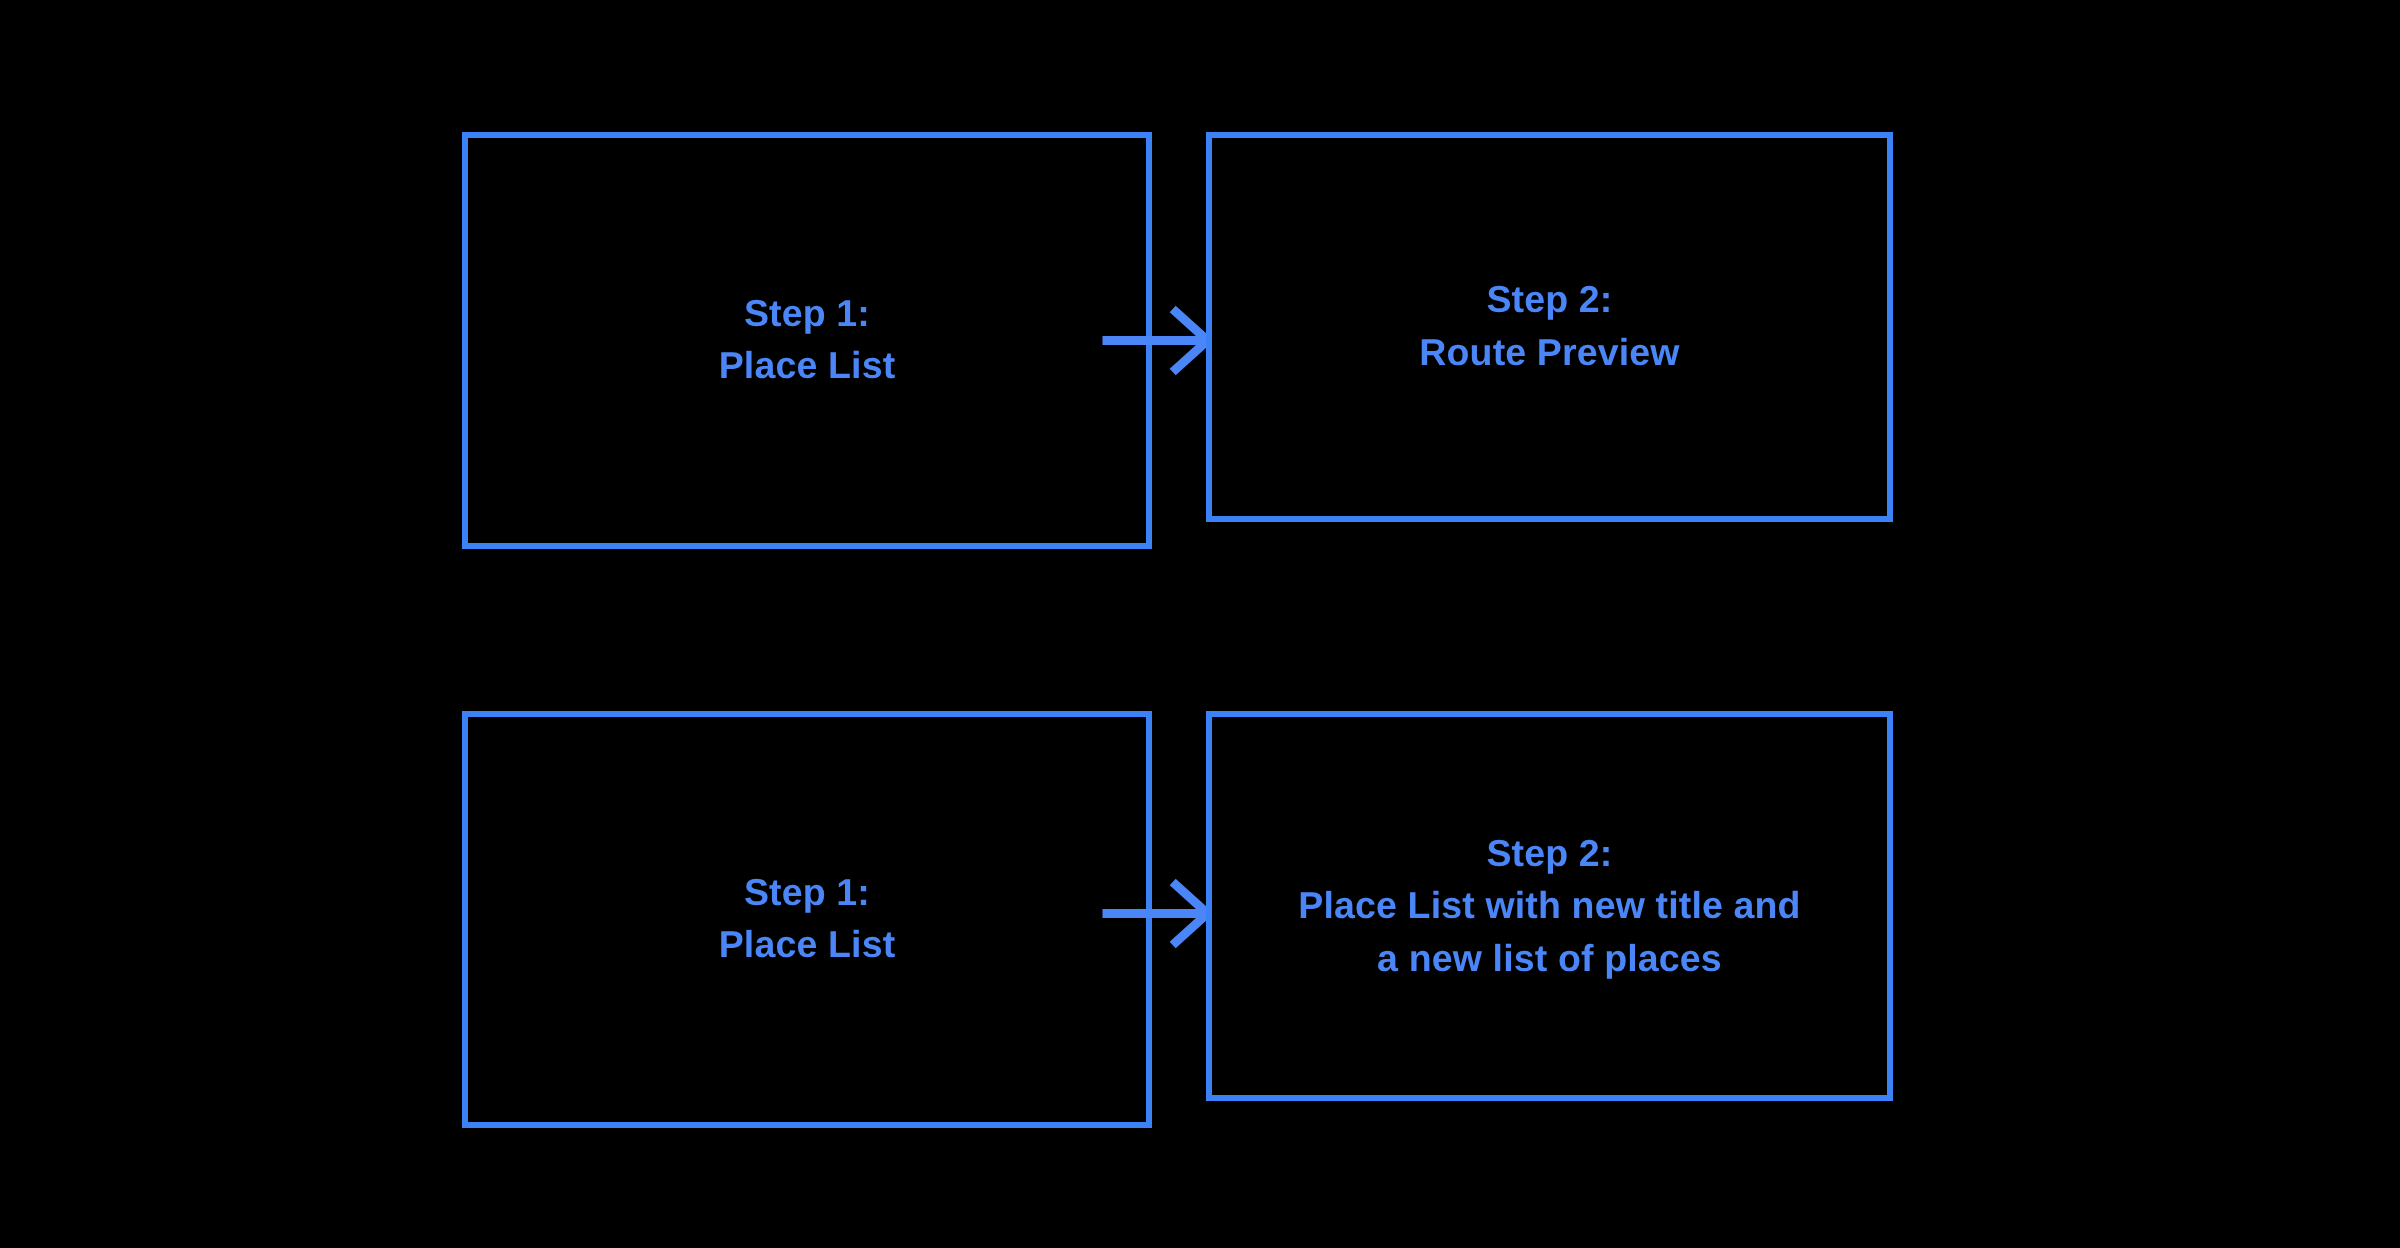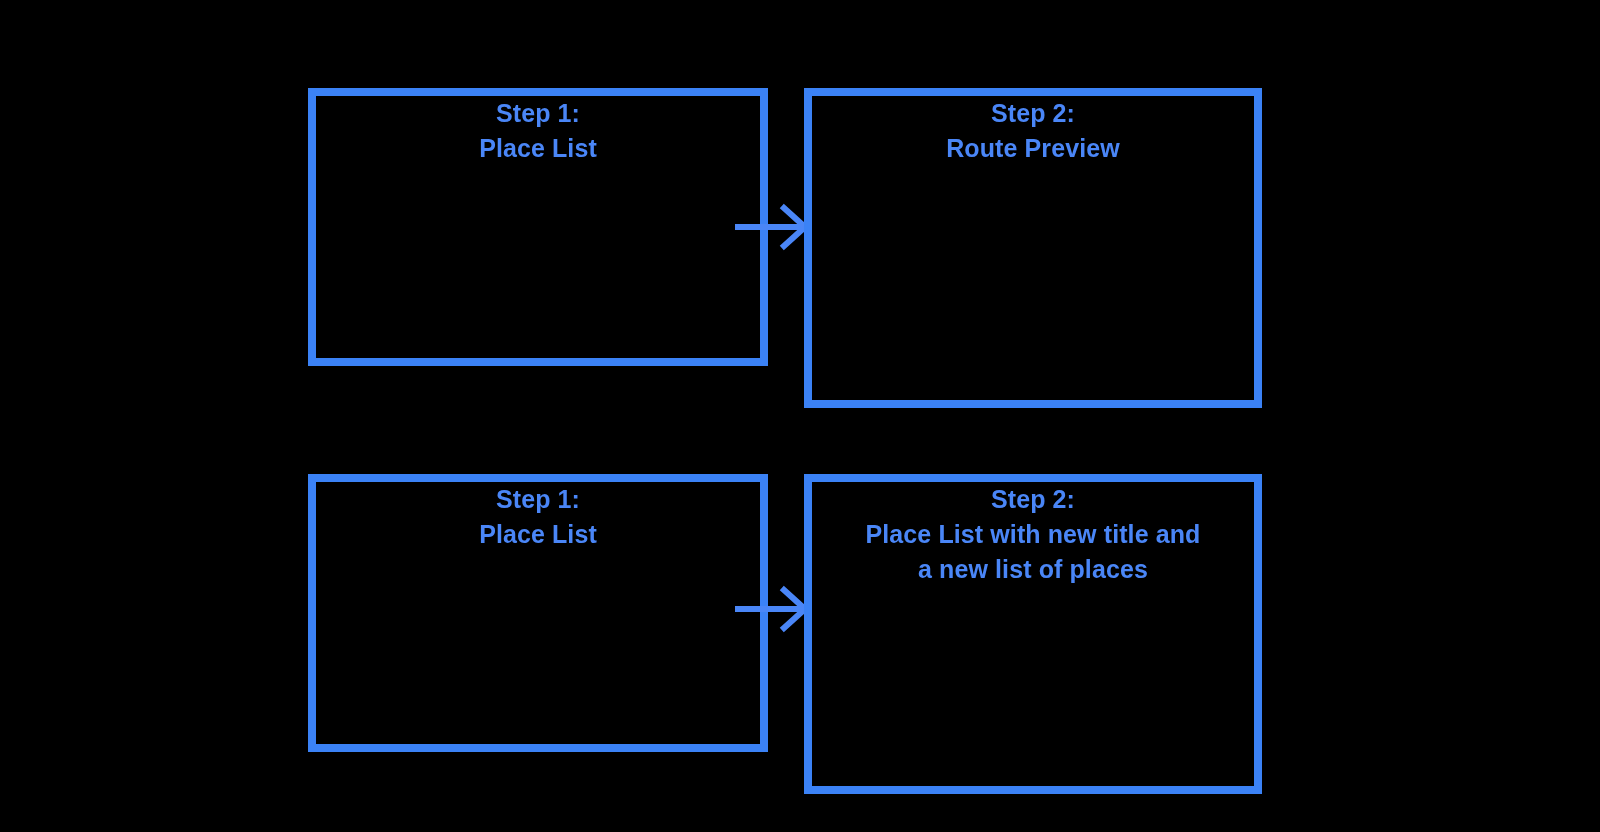--- a/index.html
+++ b/index.html
@@ -27,38 +27,38 @@
     width: 1600px;
     height: 278px;
   }
   .flow-row.row-top    { top: 88px; }
   .flow-row.row-bottom { top: 474px; }
 
   
   .step-box {
     position: absolute;
     box-sizing: border-box;
-    border: 8px solid #3b82f6;
+    border: 4px solid #3b82f6;
     background: #000000;
     display: flex;
-    align-items: flex-start;
+    align-items: center;
     justify-content: center;
     text-align: center;
   }
   .step-box.box-left {
     left: 308px;
     top: 0px;
     width: 460px;
     height: 278px;
   }
   .step-box.box-right {
     left: 804px;
     top: 0px;
     width: 458px;
-    height: 320px;
+    height: 260px;
   }
 
   .step-label {
     color: #4a86f7;
     font-family: "Liberation Sans", sans-serif;
     font-weight: bold;
     font-size: 25px;
     line-height: 35px;
     letter-spacing: 0.1px;
     white-space: pre-line;

